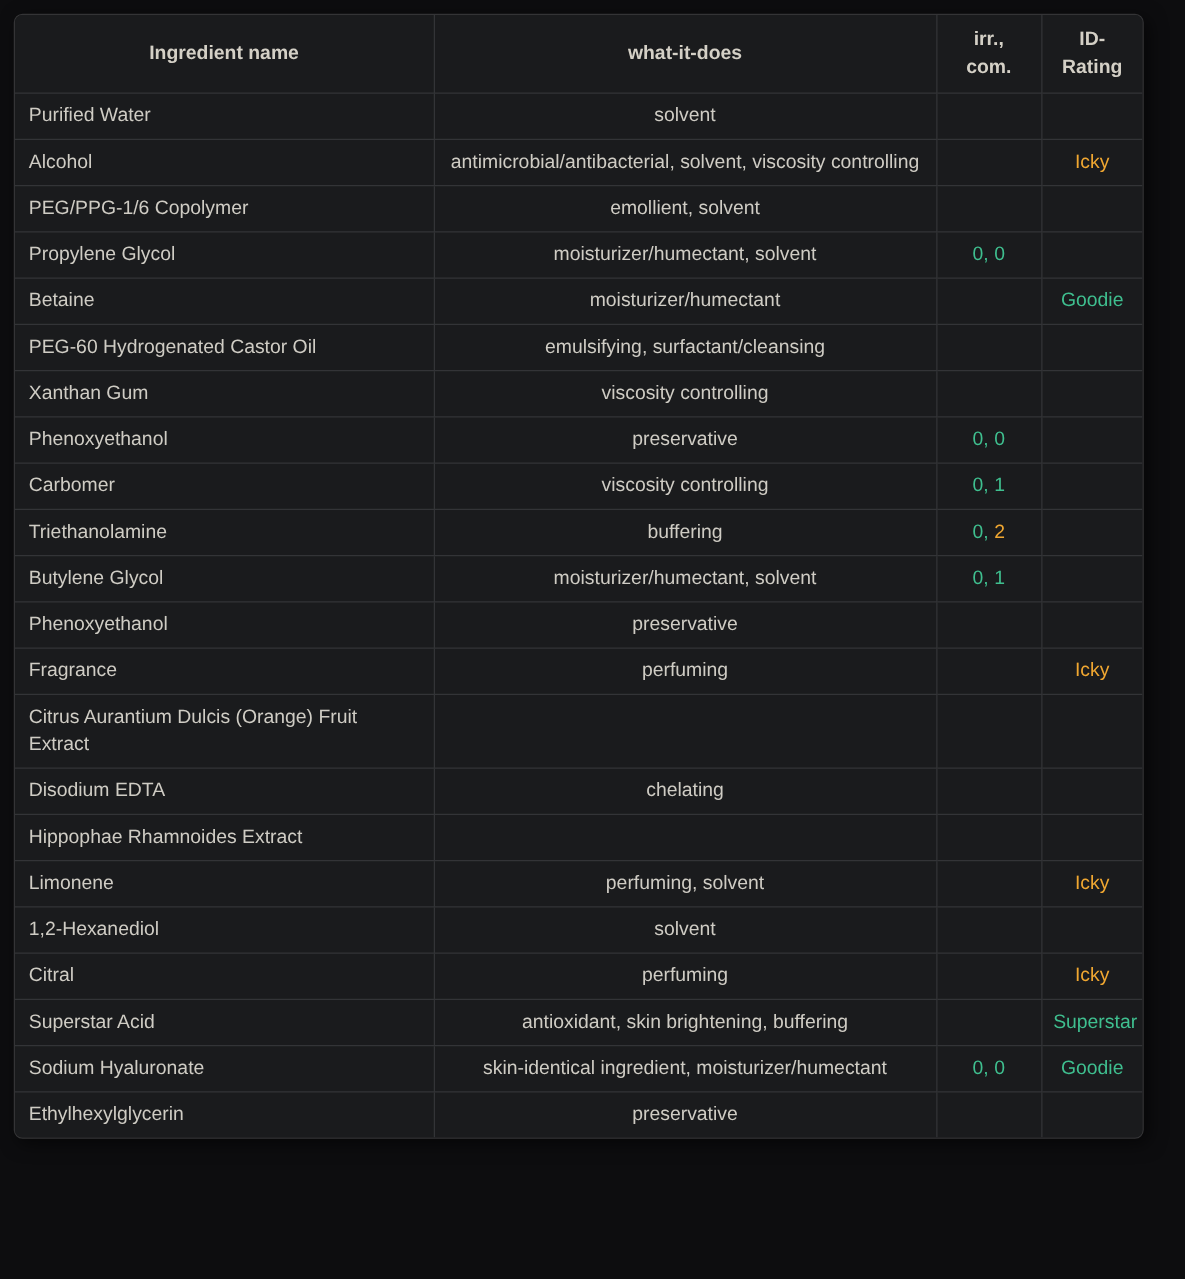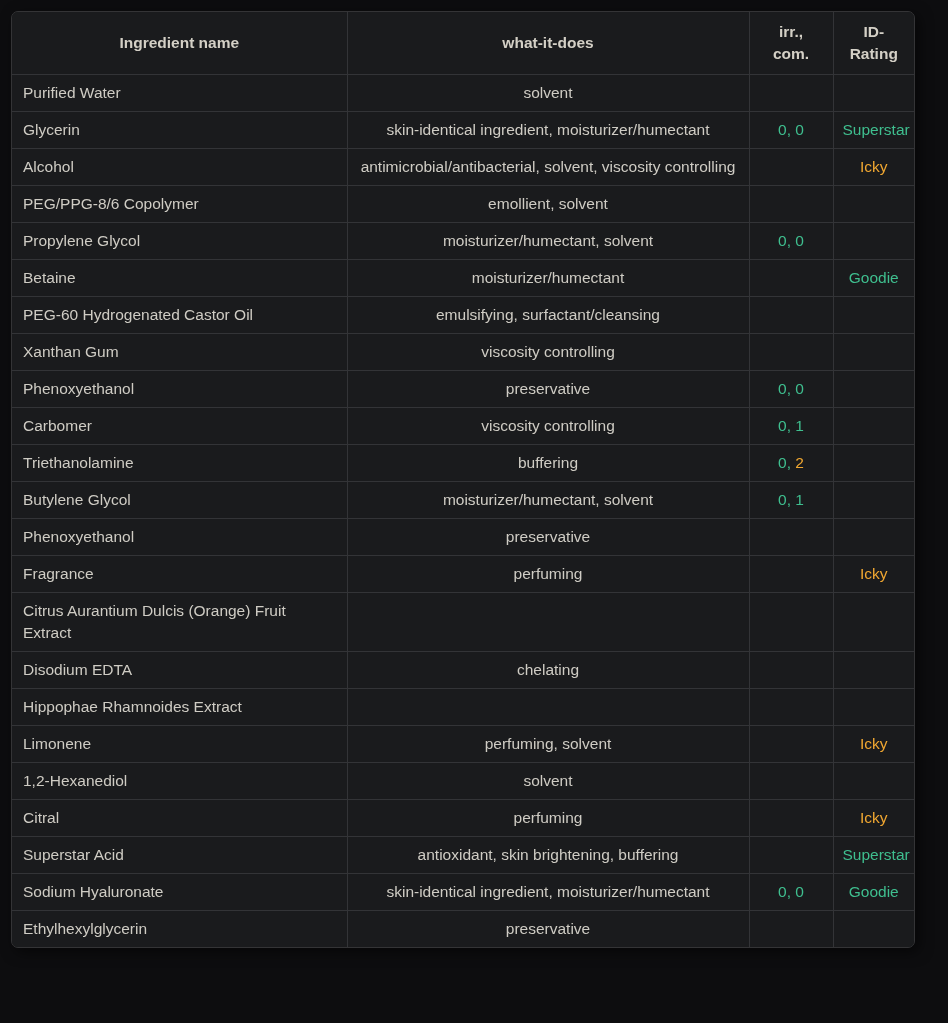--- a/index.html
+++ b/index.html
@@ -125,33 +125,27 @@
         </tr>
       </thead>
       <tbody id="tbody">
           <tr>
             <td class="name">Purified Water</td>
             <td class="does">solvent</td>
             <td class="irr"></td>
             <td class="rating"></td>
           </tr>
           <tr>
-            <td class="name">Glycerin</td>
-            <td class="does">skin-identical ingredient, moisturizer/humectant</td>
-            <td class="irr"><span class="v-green">0,</span> <span class="v-green">0</span></td>
-            <td class="rating"><span class="r-superstar">Superstar</span></td>
-          </tr>
-          <tr>
             <td class="name">Alcohol</td>
             <td class="does">antimicrobial/antibacterial, solvent, viscosity controlling</td>
             <td class="irr"></td>
             <td class="rating"><span class="r-icky">Icky</span></td>
           </tr>
           <tr>
-            <td class="name">PEG/PPG-8/6 Copolymer</td>
+            <td class="name">PEG/PPG-1/6 Copolymer</td>
             <td class="does">emollient, solvent</td>
             <td class="irr"></td>
             <td class="rating"></td>
           </tr>
           <tr>
             <td class="name">Propylene Glycol</td>
             <td class="does">moisturizer/humectant, solvent</td>
             <td class="irr"><span class="v-green">0,</span> <span class="v-green">0</span></td>
             <td class="rating"></td>
           </tr>

